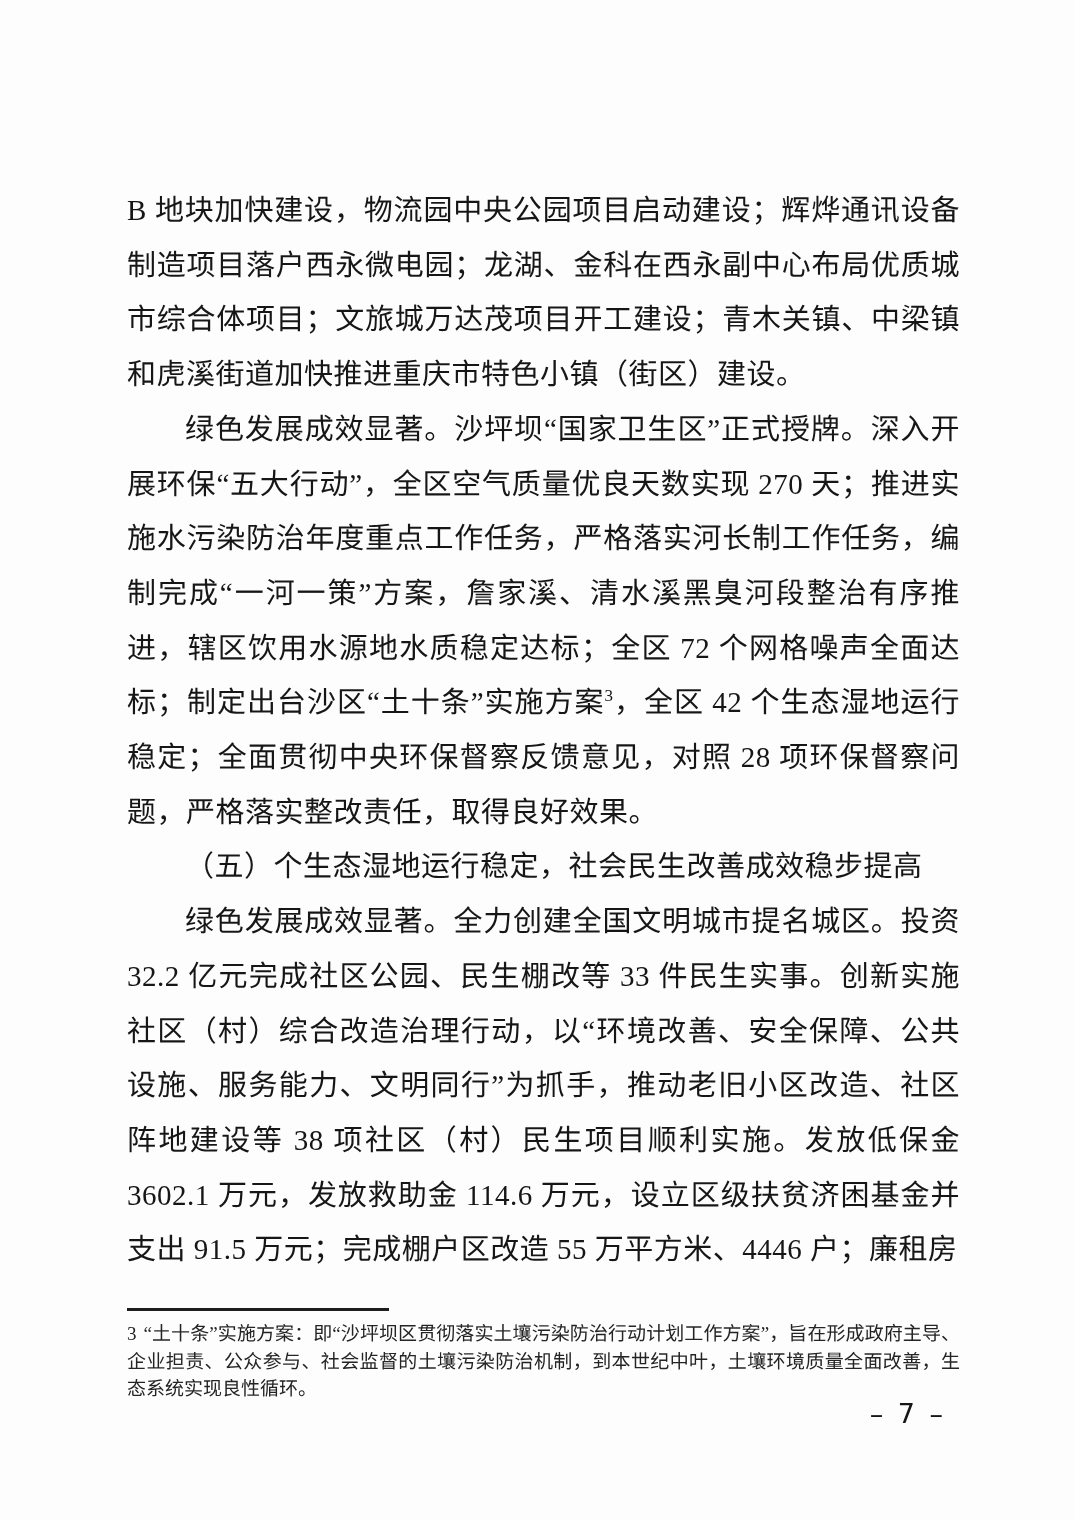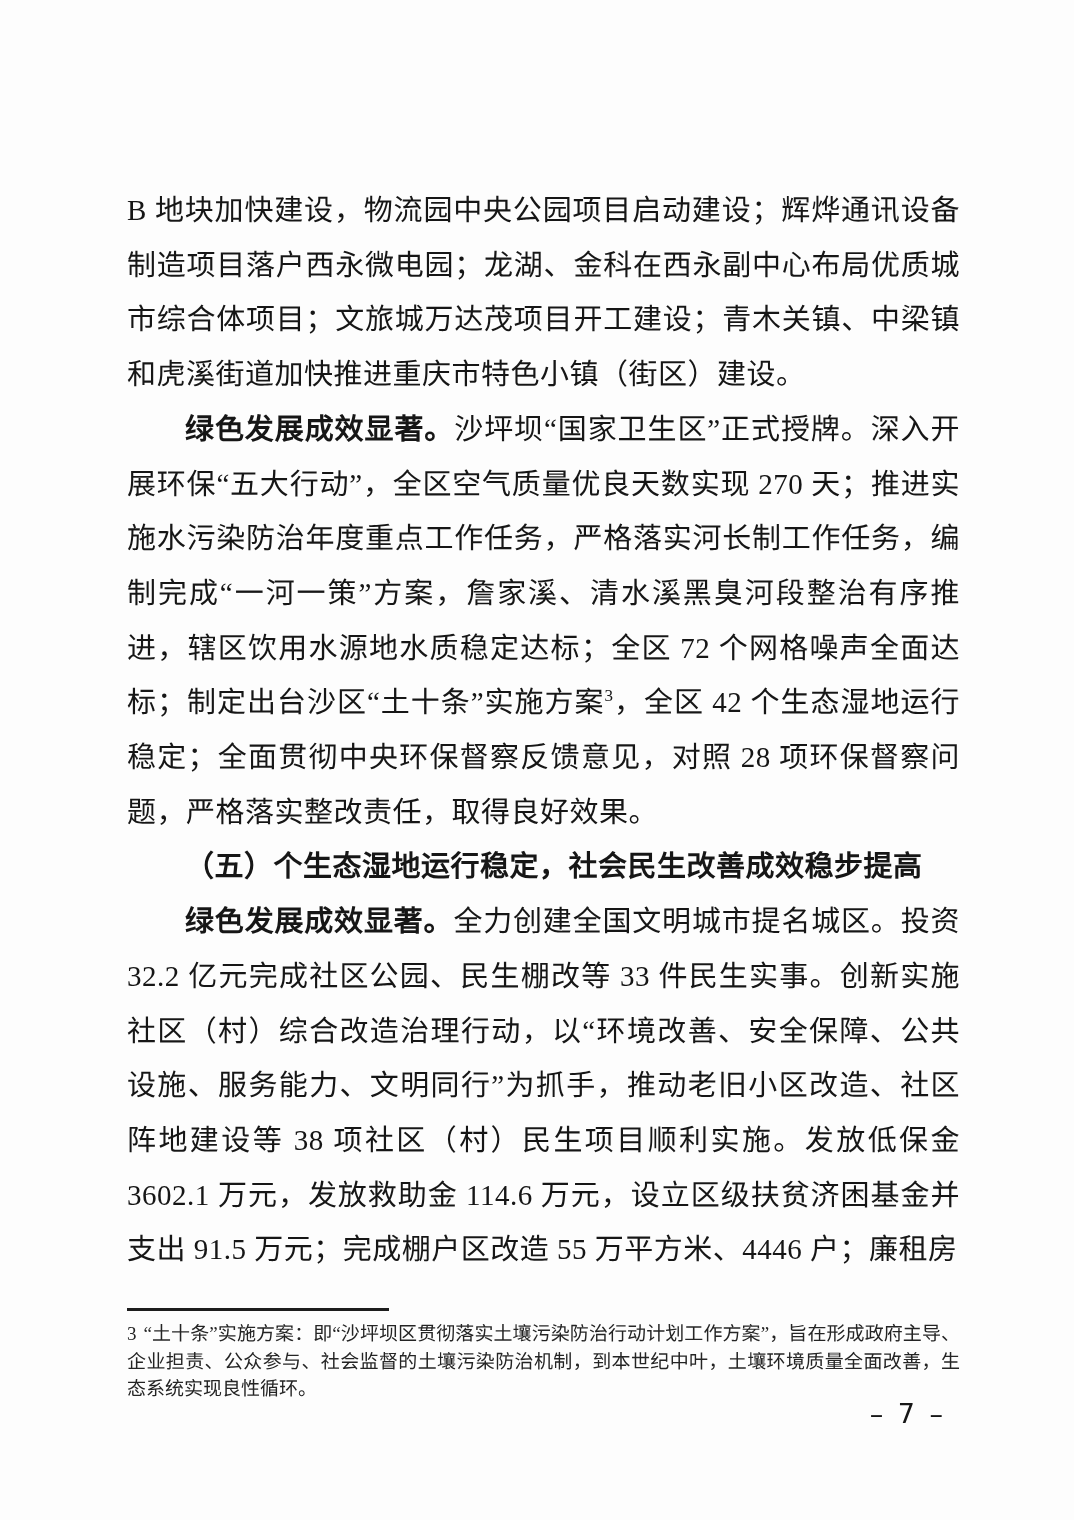--- a/index.html
+++ b/index.html
@@ -26,21 +26,21 @@
     margin: 0;
     font-size: 29px;
     line-height: 54.7px;
     letter-spacing: 0.5px;
     text-align: justify;
     text-justify: inter-character;
     text-align-last: left;
     color: #161616;
   }
   .para.indent { text-indent: 58px; }
-  .para .bold { font-weight: bold; }
+  .para .bold { font-weight: normal; }
   .para.heading { font-weight: bold; }
   sup.fn-ref {
     font-size: 17px;
     line-height: 0;
     vertical-align: super;
   }
   .footnote-area {
     position: absolute;
     left: 127px;
     top: 1308px;

